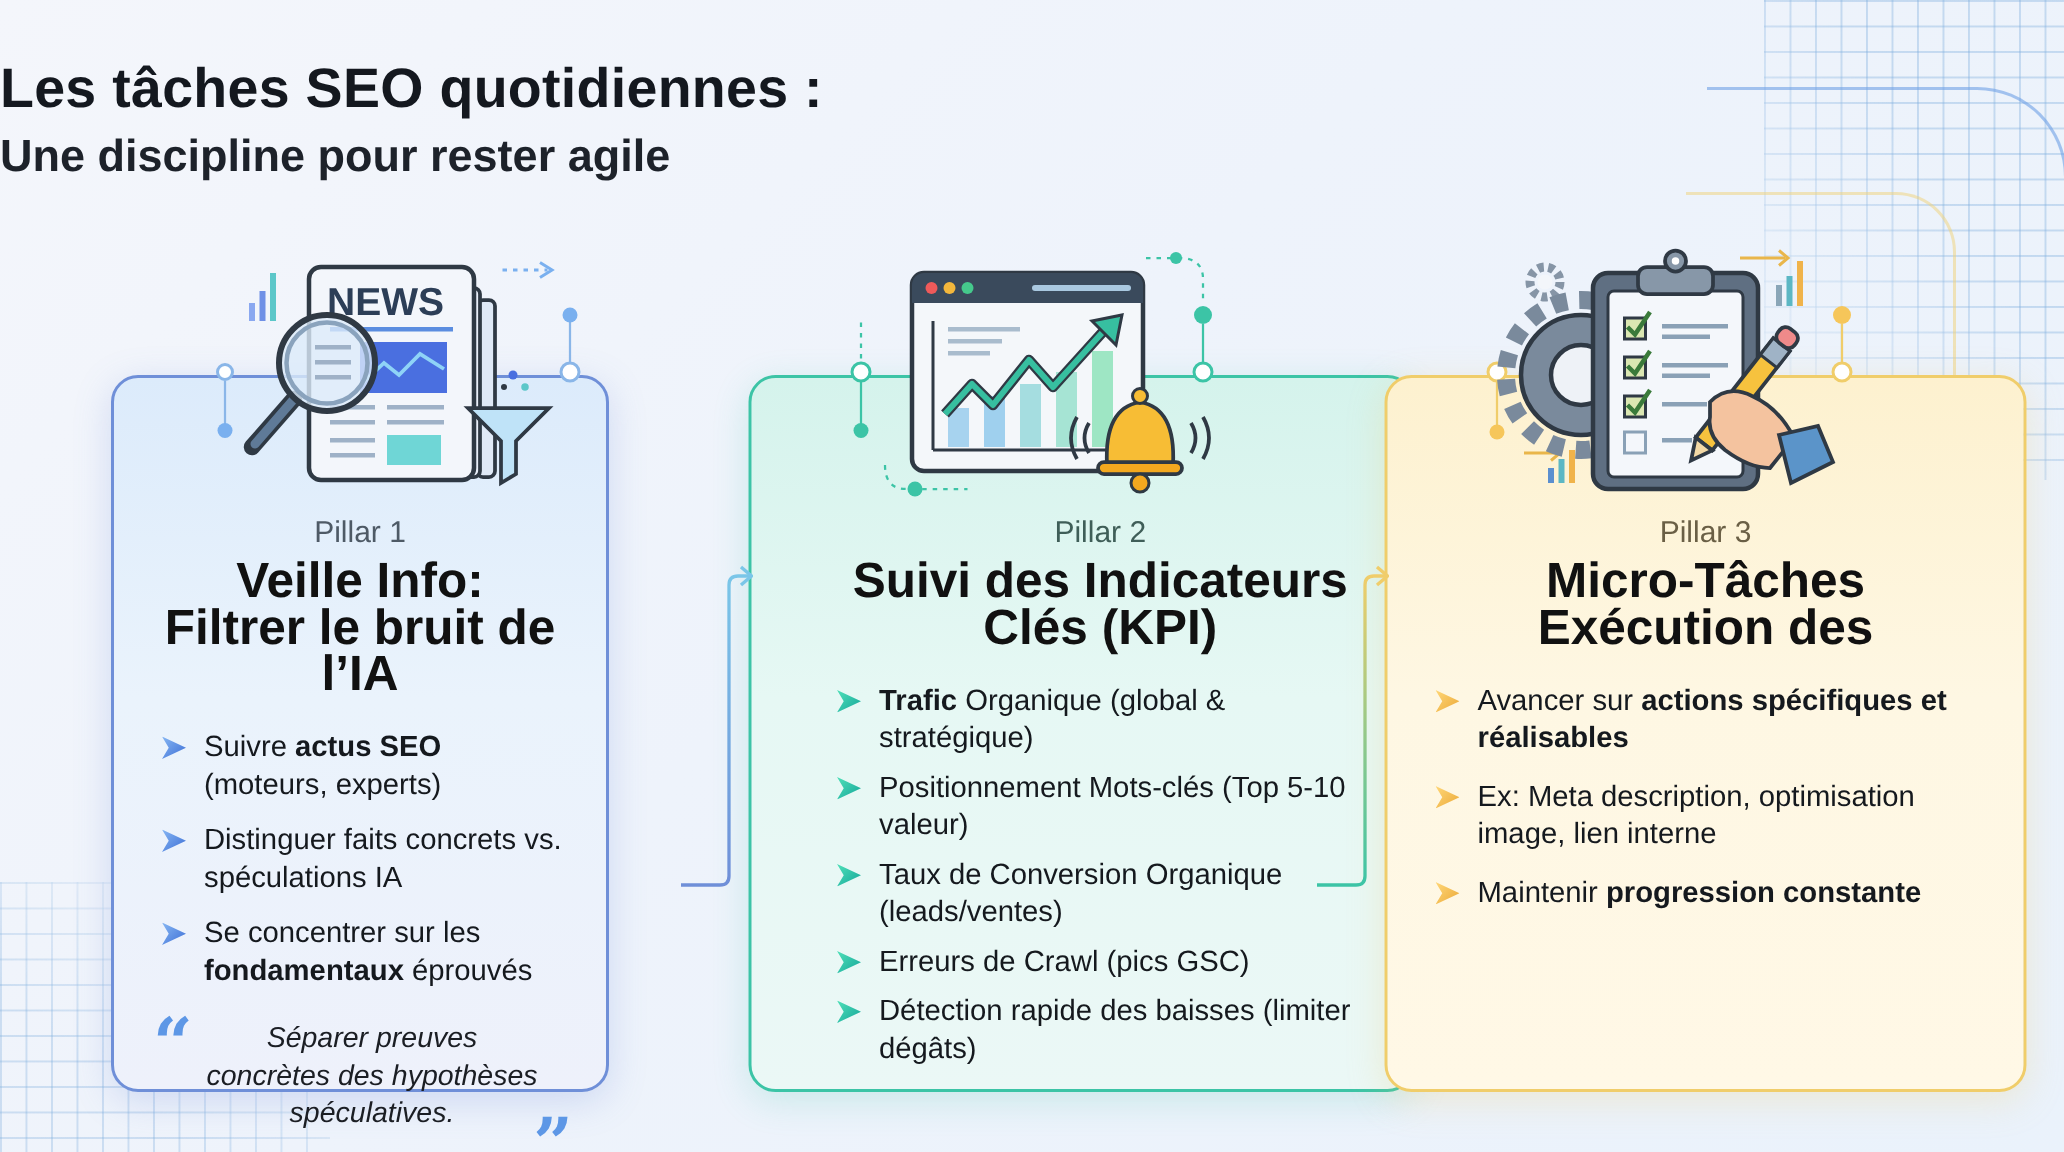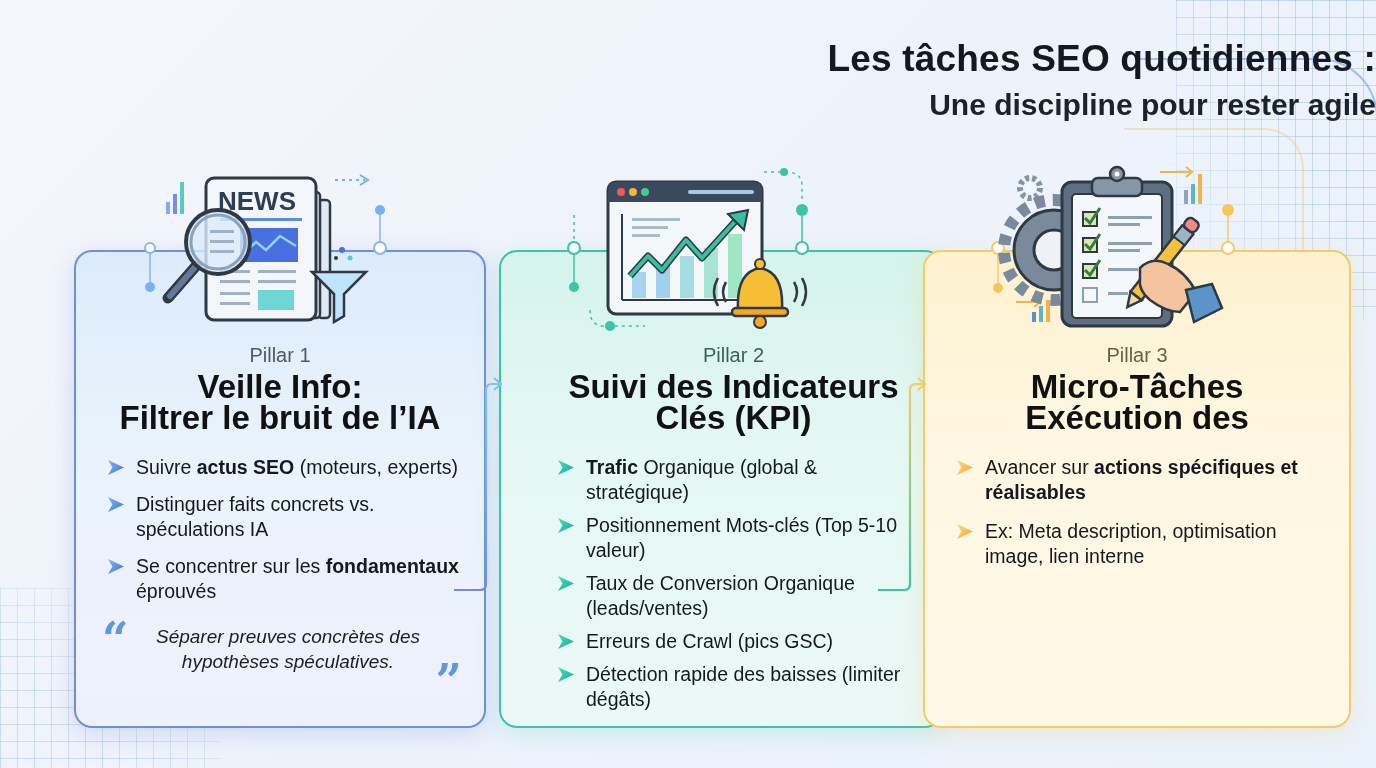--- a/index.html
+++ b/index.html
@@ -25,29 +25,29 @@
       linear-gradient(rgba(120,170,220,0.3) 1px, transparent 1px),
       linear-gradient(90deg, rgba(120,170,220,0.3) 1px, transparent 1px);
     background-size: 17px 17px;
     -webkit-mask-image: linear-gradient(to top right, #000 30%, transparent 90%);
     mask-image: linear-gradient(to top right, #000 30%, transparent 90%);
   }
   .deco-arc {
     position: absolute; border-top-right-radius: 60px; border-top: 2px solid; border-right: 2px solid;
     pointer-events: none;
   }
-  .header { position: absolute; top: 38px; left: 0; width: 100%; text-align: right; }
+  .header { position: absolute; top: 38px; left: 0; width: 100%; text-align: left; }
   .title { font-size: 37px; font-weight: 700; color: #14181f; letter-spacing: 0.2px; }
   .subtitle { font-size: 30px; font-weight: 700; color: #1d222a; margin-top: 8px; }
 
   .card {
     position: absolute; top: 250px; height: 478px; border-radius: 18px; border: 2px solid;
     padding: 92px 22px 0 22px;
   }
-  .card.c1 { left: 74px; width: 412px; border-color: #6f8fd8;
+  .card.c1 { left: 74px; width: 332px; border-color: #6f8fd8;
     background: linear-gradient(180deg, #dcebfb 0%, #eaf3fc 45%, #eef1fb 100%);
     box-shadow: 0 6px 24px rgba(110,140,220,0.25); }
   .card.c2 { left: 499px; width: 444px; border-color: #3cc4a6;
     background: linear-gradient(180deg, #d5f3ec 0%, #e6f8f4 45%, #ebf8f6 100%);
     box-shadow: 0 6px 24px rgba(60,196,166,0.2); padding-left: 47px; }
   .card.c3 { left: 923px; width: 428px; border-color: #f0cd6a;
     background: linear-gradient(180deg, #fdf1cf 0%, #fef7e3 45%, #fff8e6 100%);
     box-shadow: 0 6px 24px rgba(240,205,106,0.25); }
 
   .pillar-label { text-align: center; font-size: 20px; color: #4e5a66; }
@@ -125,20 +125,21 @@
 
 <section class="card c3">
   <div class="pillar-label">Pillar 3</div>
   <div class="pillar-title">
     <div>Micro-Tâches</div>
     <div>Exécution des</div>
   </div>
   <ul class="bullets">
     <li><span class="arrow"></span><span>Avancer sur </span><b>actions spécifiques et réalisables</b></li>
     <li><span class="arrow"></span><span>Ex: Meta description, optimisation image, lien interne</span></li>
+    <li><span class="arrow"></span><span>Maintenir </span><b>progression constante</b></li>
   </ul>
 </section>
 
 <div class="connector" style="left:452px; top:372px;">
   <svg width="50" height="222" viewBox="0 0 50 222">
     <defs>
         <linearGradient id="g12" x1="0" y1="1" x2="0" y2="0">
           <stop offset="0" stop-color="#6f8fd8"></stop>
           <stop offset="1" stop-color="#7ac6e8"></stop>
         </linearGradient>

